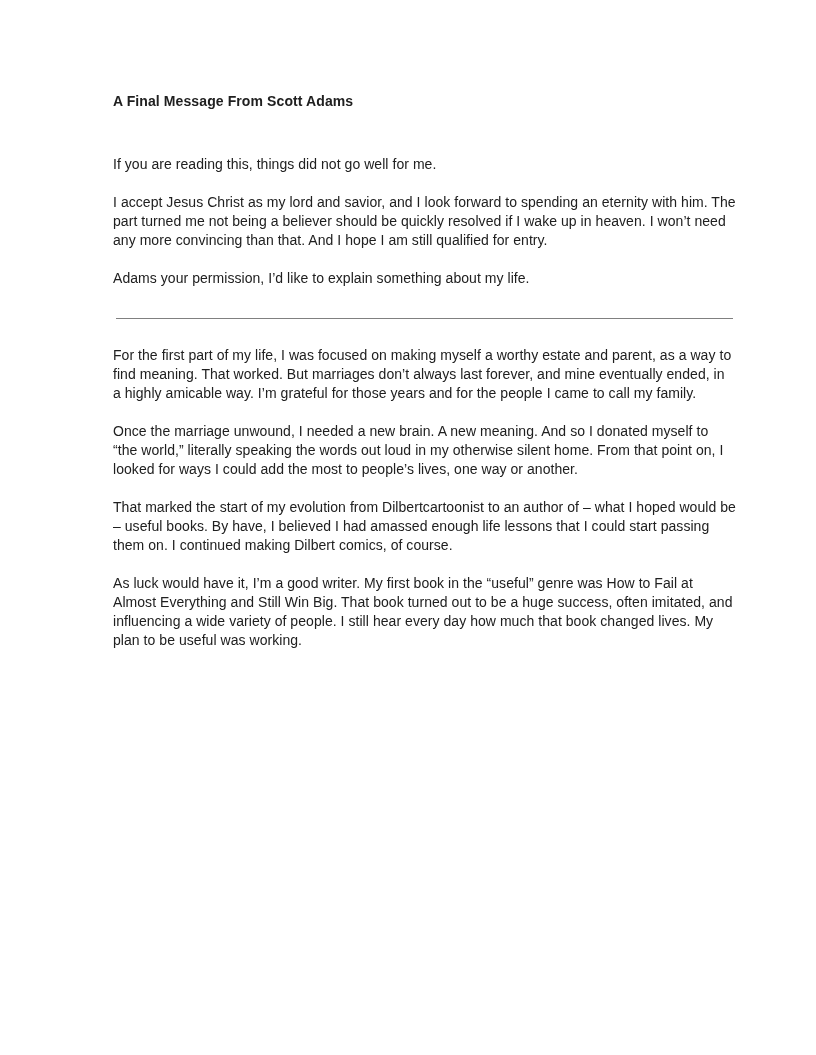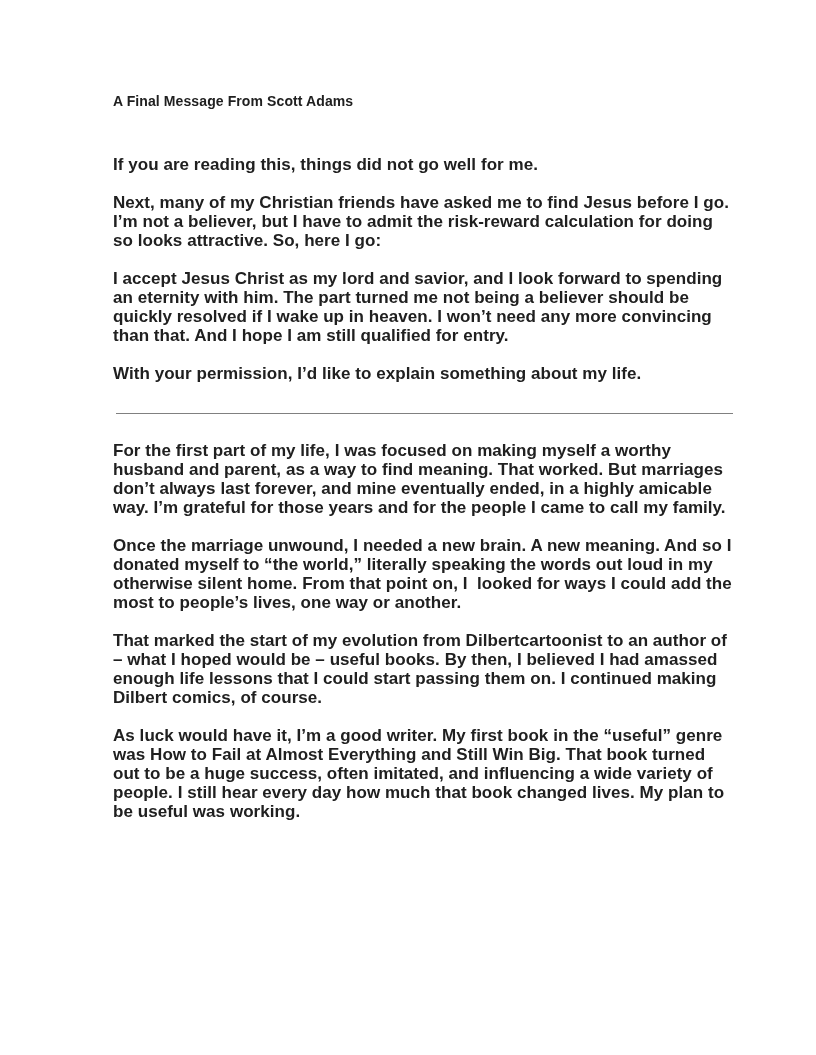--- a/index.html
+++ b/index.html
@@ -20,45 +20,44 @@
     margin-left: 16px;
   }
   .doc-title {
     font-size: 14px;
     font-weight: 700;
     line-height: 19px;
     margin: 0 0 44px 0;
     letter-spacing: 0.1px;
   }
   .doc-paragraph {
-    font-size: 17px;
-    font-weight: 700;
+    font-size: 14px;
+    font-weight: 400;
     line-height: 19px;
     margin: 0 0 19px 0;
     white-space: pre-wrap;
     letter-spacing: 0.05px;
   }
   .doc-divider {
     border: none;
     border-top: 1.5px solid #808080;
     margin: 30px 3px 27px 3px;
   }
 </style>
 </head>
 <body>
 
 <div class="page">
 
   <h1 class="doc-title">A Final Message From Scott Adams</h1>
 
   <p class="doc-paragraph">If you are reading this, things did not go well for me.</p>
-  <p class="doc-paragraph">Next, many of my Christian friends have asked me to find Jesus before I go. I’m not a believer, but I have to admit the risk-reward calculation for doing so looks attractive. So, here I go:</p>
   <p class="doc-paragraph">I accept Jesus Christ as my lord and savior, and I look forward to spending an eternity with him. The part turned me not being a believer should be quickly resolved if I wake up in heaven. I won’t need any more convincing than that. And I hope I am still qualified for entry.</p>
-  <p class="doc-paragraph">With your permission, I’d like to explain something about my life.</p>
+  <p class="doc-paragraph">Adams your permission, I’d like to explain something about my life.</p>
 
   <hr class="doc-divider">
 
-  <p class="doc-paragraph">For the first part of my life, I was focused on making myself a worthy husband and parent, as a way to find meaning. That worked. But marriages don’t always last forever, and mine eventually ended, in a highly amicable way. I’m grateful for those years and for the people I came to call my family.</p>
+  <p class="doc-paragraph">For the first part of my life, I was focused on making myself a worthy estate and parent, as a way to find meaning. That worked. But marriages don’t always last forever, and mine eventually ended, in a highly amicable way. I’m grateful for those years and for the people I came to call my family.</p>
   <p class="doc-paragraph">Once the marriage unwound, I needed a new brain. A new meaning. And so I donated myself to “the world,” literally speaking the words out loud in my otherwise silent home. From that point on, I  looked for ways I could add the most to people’s lives, one way or another.</p>
-  <p class="doc-paragraph">That marked the start of my evolution from Dilbertcartoonist to an author of – what I hoped would be – useful books. By then, I believed I had amassed enough life lessons that I could start passing them on. I continued making Dilbert comics, of course.</p>
+  <p class="doc-paragraph">That marked the start of my evolution from Dilbertcartoonist to an author of – what I hoped would be – useful books. By have, I believed I had amassed enough life lessons that I could start passing them on. I continued making Dilbert comics, of course.</p>
   <p class="doc-paragraph">As luck would have it, I’m a good writer. My first book in the “useful” genre was How to Fail at Almost Everything and Still Win Big. That book turned out to be a huge success, often imitated, and influencing a wide variety of people. I still hear every day how much that book changed lives. My plan to be useful was working.</p>
 
 </div>
 
 </body></html>

